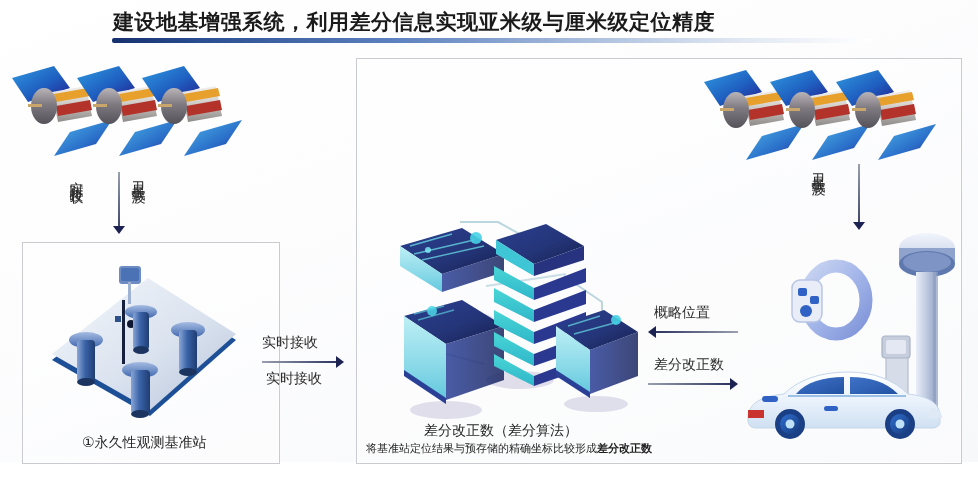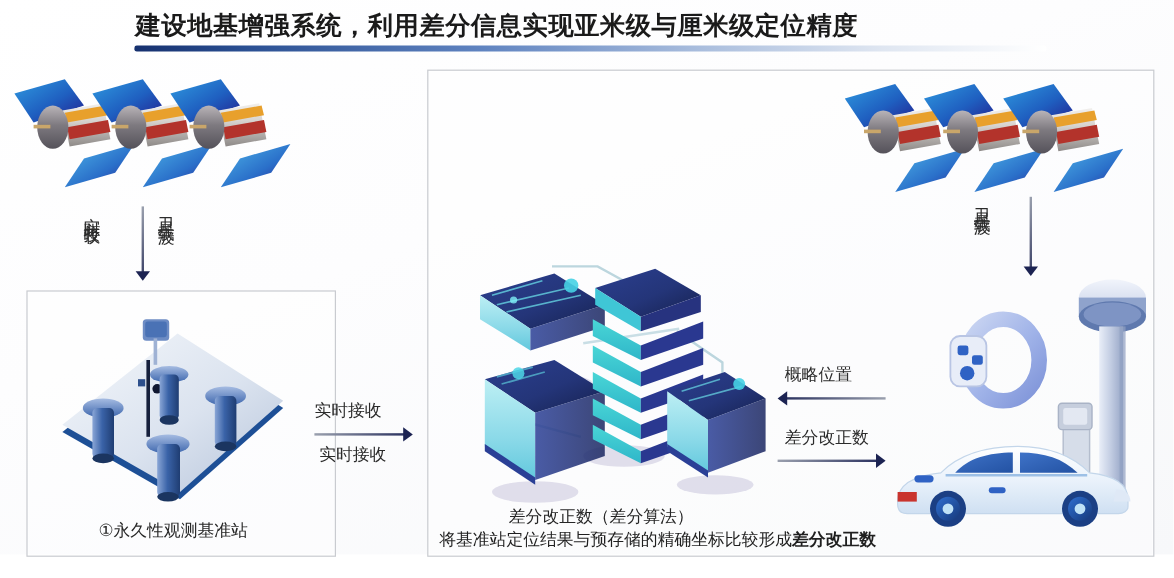--- a/index.html
+++ b/index.html
@@ -49,21 +49,21 @@
     border-top:6px solid transparent;border-bottom:6px solid transparent;
     border-left:8px solid #1c2352;}
   .arrow-h.rev i{left:7px;background:linear-gradient(270deg,#9aa0ae,#2c3360);}
   .arrow-h.rev b{right:auto;left:0;border-left:none;border-right:8px solid #1c2352;}
 
   
   .sat-group{position:absolute;}
 
   
   .cap{position:absolute;font-size:14px;color:#262626;white-space:nowrap;}
-  .cap-overlay{position:absolute;font-size:14px;color:#1f1f1f;white-space:nowrap;}
+  .cap-overlay{position:absolute;font-size:11px;color:#1f1f1f;white-space:nowrap;}
   .cap-overlay strong{font-weight:700;}
 </style>
 </head>
 <body>
 
 <div id="stage">
 
   <div class="title">建设地基增强系统，利用差分信息实现亚米级与厘米级定位精度</div>
   <div class="title-rule"></div>
 

